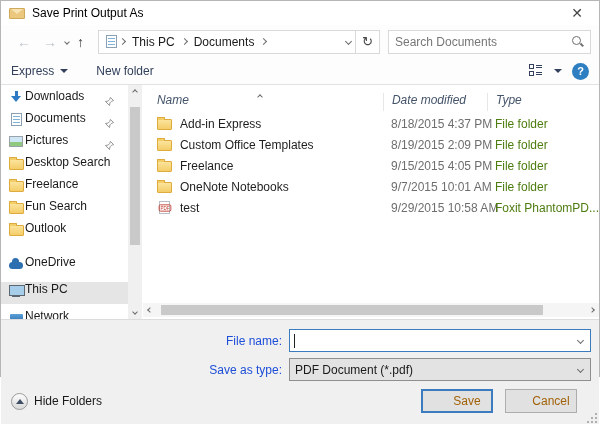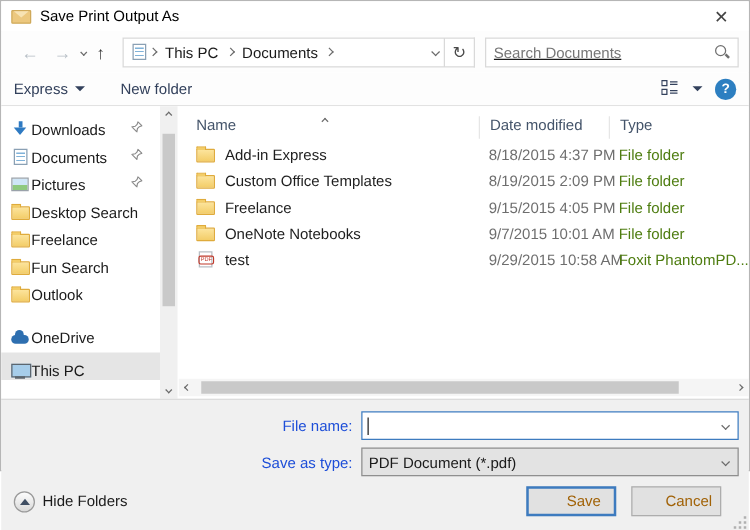--- a/index.html
+++ b/index.html
@@ -24,39 +24,39 @@
   .chev.down { transform:rotate(45deg); }
   .chev.up { transform:rotate(-135deg); }
   .chev.right { transform:rotate(-45deg); }
   .chev.left { transform:rotate(135deg); }
   .chev.tiny { width:4px; height:4px; }
   .breadcrumb-box { display:flex; align-items:center; height:24px; width:258px; margin-left:8px; background:#fff; border:1px solid #d9d9d9; padding:0 4px; }
   .crumb { padding:0 6px; white-space:nowrap; }
   .crumb-sep { margin:0 1px; }
   .bc-spacer { flex:1; }
   .refresh-btn { display:flex; align-items:center; justify-content:center; height:24px; width:24px; background:#fff; border:1px solid #d9d9d9; border-left:none; color:#4a4a4a; font-size:13px; }
-  .search-box { display:flex; align-items:center; height:24px; flex:1; margin-left:8px; background:#fff; border:1px solid #d9d9d9; padding:0 6px;text-decoration:underline; }
+  .search-box { display:flex; align-items:center; height:24px; flex:1; margin-left:8px; background:#fff; border:1px solid #d9d9d9; padding:0 6px; }
   .search-box input { flex:1; border:none; outline:none; font-family:inherit; font-size:12px; color:#1a1a1a; background:transparent; }
   .search-box input::placeholder { color:#767676; }
   .icon-search { position:relative; width:12px; height:12px; }
   .icon-search::before { content:""; position:absolute; left:0; top:0; width:7px; height:7px; border:1.5px solid #6f6f6f; border-radius:50%; }
   .icon-search::after { content:""; position:absolute; left:8px; top:8px; width:4px; height:1.5px; background:#6f6f6f; transform:rotate(45deg); }
 
   
   .toolbar { height:27px; display:flex; align-items:center; padding:0 10px; background:#fdfdfd; border-bottom:1px solid #e2e2e2; color:#33415c; }
   .tool-item { display:flex; align-items:center; gap:6px; margin-right:28px; }
   .tool-chev-dark { width:0; height:0; border-left:4px solid transparent; border-right:4px solid transparent; border-top:4px solid #33415c; }
   .toolbar-right { margin-left:auto; display:flex; align-items:center; gap:10px; }
   .icon-listview { display:inline-block; }
   .help-circle { width:17px; height:17px; border-radius:50%; background:#2d7fc1; color:#fff; font-weight:bold; font-size:11px; display:flex; align-items:center; justify-content:center; }
 
   
   .main { position:relative; height:234px; background:#fff; display:flex; }
   .sidebar { position:relative; width:148px; height:100%; padding-top:4px; }
-  .side-item { position:relative; display:flex; align-items:flex-end; height:22px; padding-left:24px; width:133px; white-space:nowrap; }
+  .side-item { position:relative; display:flex; align-items:flex-start; height:22px; padding-left:24px; width:133px; white-space:nowrap; }
   .side-item.selected { background:#e5e5e5; }
   .side-icon { position:absolute; left:7px; display:flex; align-items:center; justify-content:center; width:16px; height:16px; }
   .side-label { overflow:hidden; }
   .pin { position:absolute; right:20px; top:6px; }
   .gap12 { height:12px; } .gap5 { height:5px; }
 
   
   .vscroll { position:absolute; right:1px; top:0; width:14px; height:100%; background:#f0f0f0; display:flex; flex-direction:column; align-items:center; }
   .vscroll .arrow { height:14px; display:flex; align-items:center; justify-content:center; }
   .vthumb { width:10px; height:138px; margin-top:8px; background:#c9c9c9; }
@@ -77,21 +77,21 @@
   .icon-monitor::before { content:""; position:absolute; left:0; top:1px; width:14px; height:9px; border:1px solid #5c666f; background:#a6cdea; }
   .icon-monitor::after { content:""; position:absolute; left:3px; bottom:0; width:8px; height:2px; background:#5c666f; }
   .icon-network { position:relative; width:13px; height:9px; background:linear-gradient(180deg,#5a9fd4,#2a6fb4); border-radius:1px; margin-top:3px; }
   .icon-network::before { content:""; position:absolute; left:-2px; bottom:-2px; width:8px; height:4px; background:#1f5a99; border-radius:1px; }
   .icon-pdf { position:relative; width:11px; height:13px; background:#fff; border:1px solid #b8bec4; display:flex; align-items:flex-end; justify-content:center; }
   .icon-pdf .pdf-txt { font-size:5px; color:#c0392b; border:1px solid #c0392b; border-radius:2px; padding:0 1px; margin-bottom:1px; transform:scale(.9); }
 
   
   .filelist { position:relative; flex:1; height:100%; }
   .list-header { display:flex; height:26px; align-items:flex-end; color:#44546a; }
-  .col { padding:0 0 4px 8px; position:relative; }
+  .col { padding:0 0 4px 8px; position:relative;font-style:italic; }
   .col-name { width:240px; padding-left:14px; }
   .col-date { width:104px; border-left:1px solid #e6e6e6; }
   .col-type { flex:1; border-left:1px solid #e6e6e6; }
   .sort-chev { position:absolute; left:115px; top:2px; }
   .rows { padding-top:2px; }
   .frow { display:flex; align-items:center; height:21px; }
   .fcell-name { width:240px; display:flex; align-items:center; gap:7px; padding-left:14px; color:#1e1e1e; white-space:nowrap; }
   .fcell-date { width:104px; padding-left:8px; color:#6e6e6e; white-space:nowrap; }
   .fcell-type { flex:1; padding-left:8px; color:#4d7c0f; white-space:nowrap; overflow:hidden; }
 

